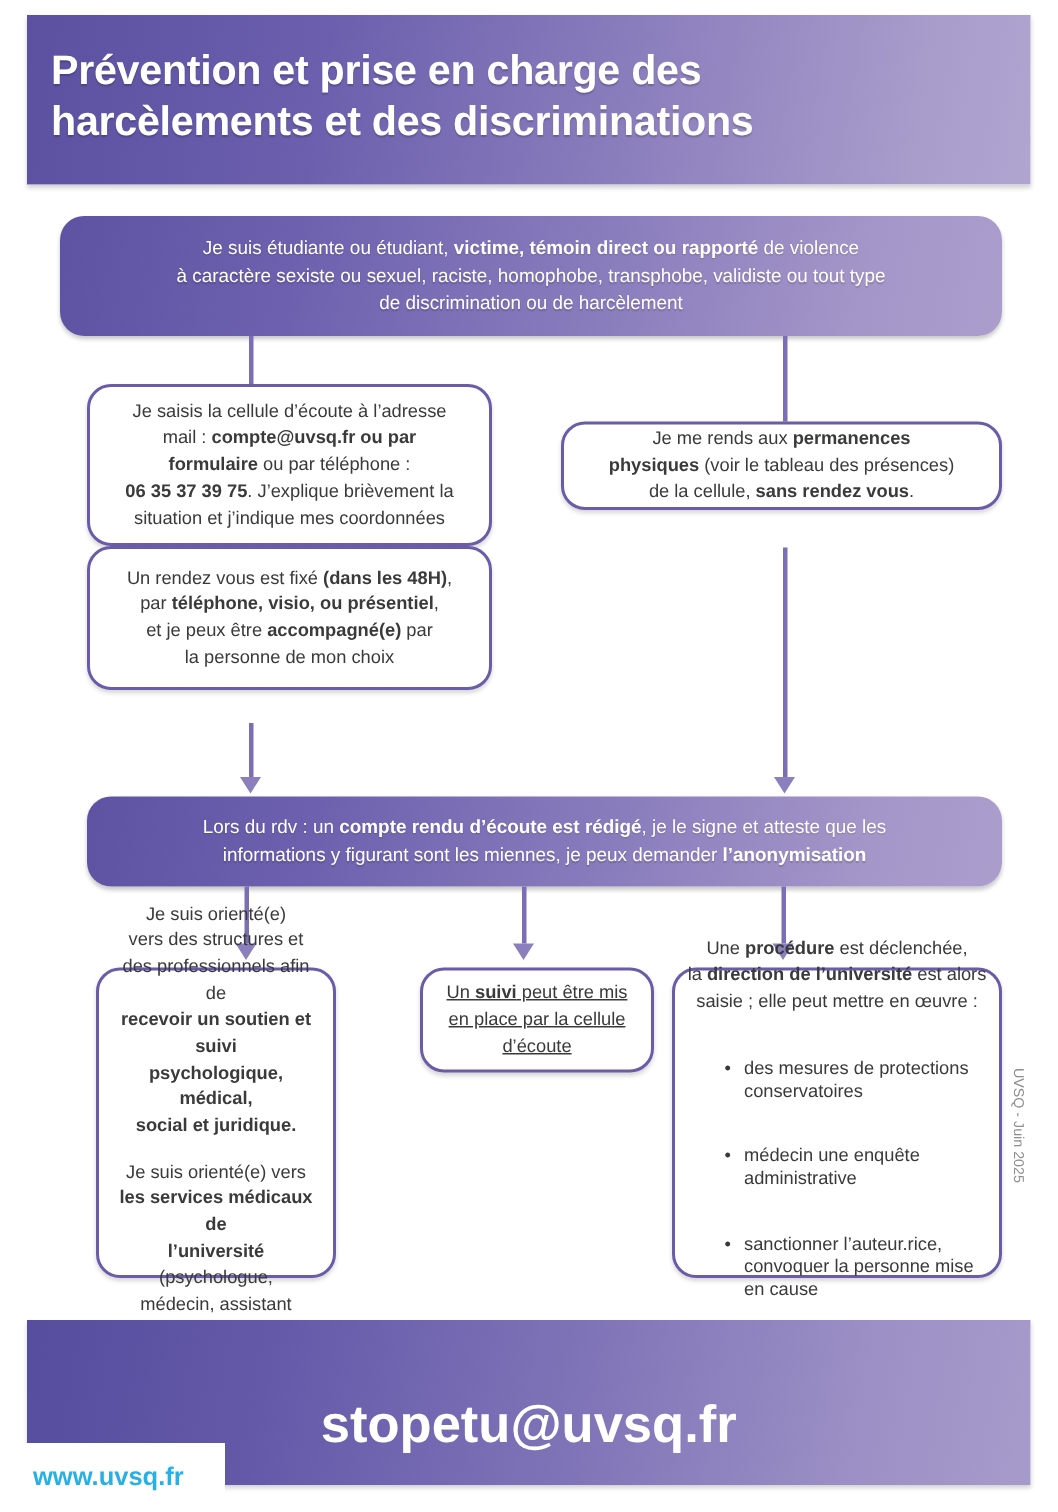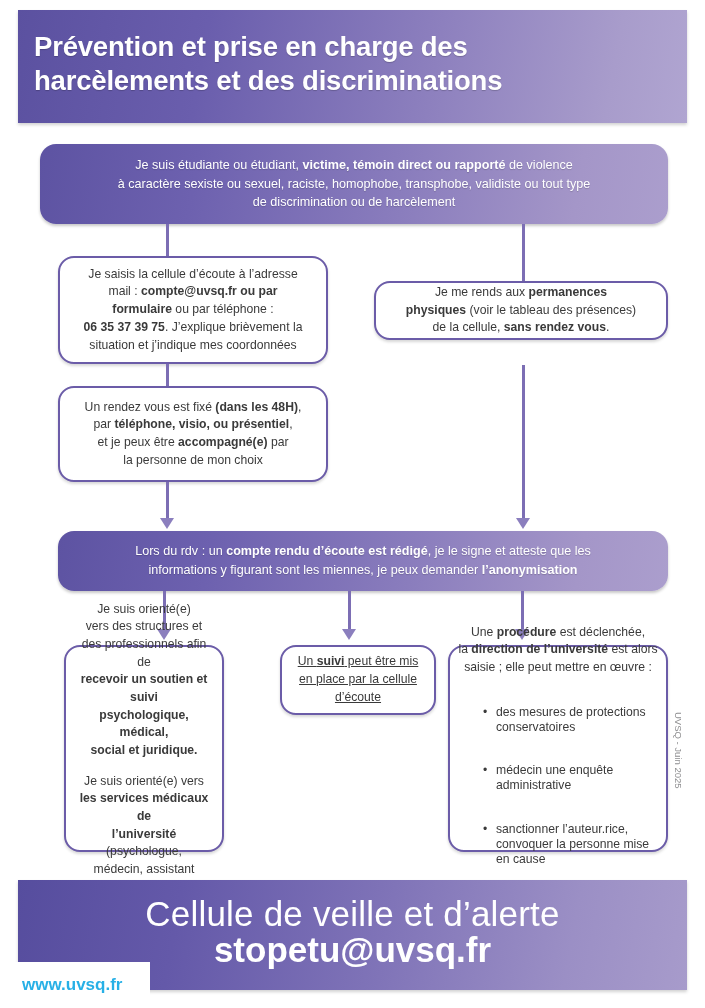--- a/index.html
+++ b/index.html
@@ -201,21 +201,21 @@
 <div class="vline" style="left:166px; top:364px; height:22px;"></div>
 
 <div class="node node-outline" style="left:374px; top:281px; width:294px; height:59px; padding:0 14px;">
   <div class="inner">
     Je me rends aux <b>permanences</b><br>
     <b>physiques</b> (voir le tableau des présences)<br>
     de la cellule, <b>sans rendez vous</b>.
   </div>
 </div>
 
-<div class="node node-outline" style="left:58px; top:386px; width:270px; height:96px; padding:0 14px;">
+<div class="node node-outline" style="left:58px; top:364px; width:270px; height:96px; padding:0 14px;">
   <div class="inner">
     Un rendez vous est fixé <b>(dans les 48H)</b>,<br>
     par <b>téléphone, visio, ou présentiel</b>,<br>
     et je peux être <b>accompagné(e)</b> par<br>
     la personne de mon choix
   </div>
 </div>
 
 <div class="vline" style="left:166px; top:482px; height:36px;"></div>
 <div class="arrow-head" style="left:160px; top:518px;"></div>
@@ -272,17 +272,16 @@
       <li>des mesures de protections conservatoires</li>
       <li>médecin une enquête administrative</li>
       <li>sanctionner l’auteur.rice, convoquer la personne mise en cause</li>
     </ul>
   </div>
 </div>
 
 <div class="side-credit">UVSQ - Juin 2025</div>
 
 <div class="footer-band">
-  <div class="footer-line1">Cellule de veille et d’alerte</div>
   <div class="footer-line2">stopetu@uvsq.fr</div>
 </div>
 <div class="footer-notch"></div>
 <div class="footer-url">www.uvsq.fr</div>
 
 </body></html>

